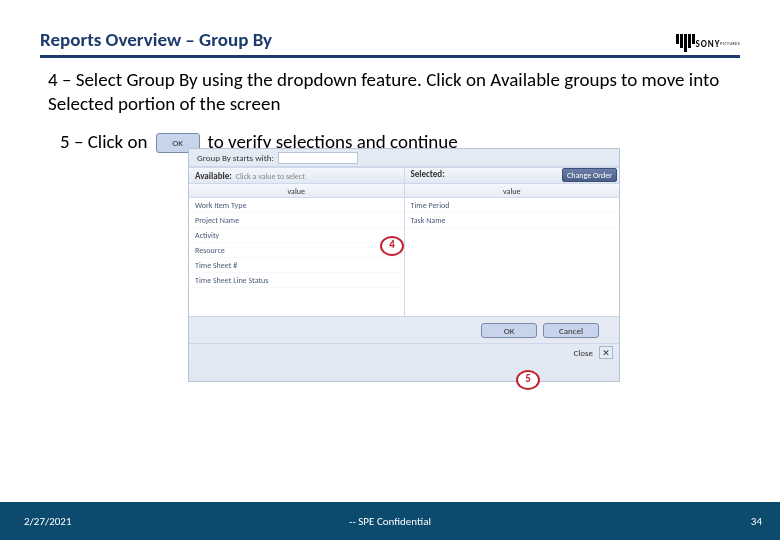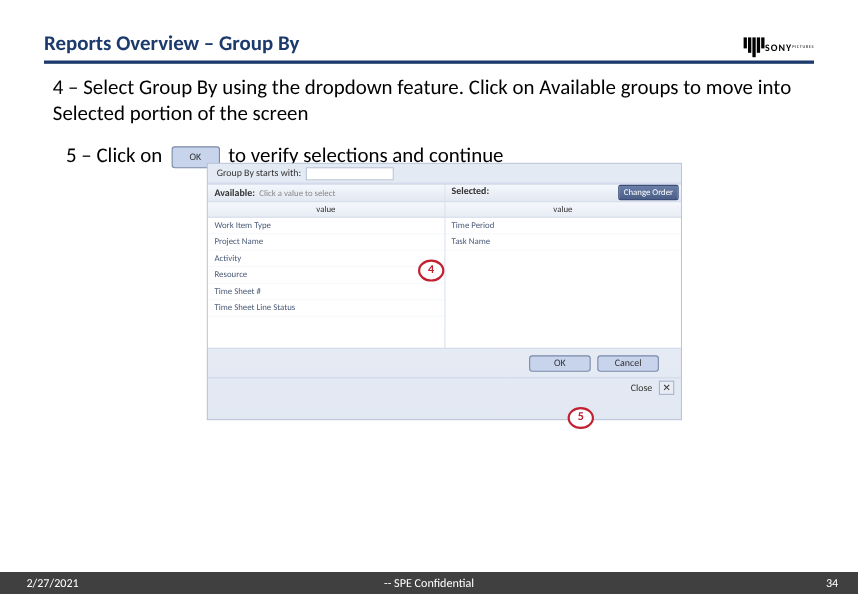--- a/index.html
+++ b/index.html
@@ -32,21 +32,21 @@
 .btn-sm{height:14px;padding:0 4px;font-size:8px;background:linear-gradient(#f0f4fa,#d8e0ee);border:1px solid #a8b4cc;border-radius:2px;line-height:12px;color:#2a3a58}
 .btn-sm.dark{background:linear-gradient(#6a7ea8,#4a5e88);color:#fff;border-color:#3a4e78}
 .sel-hd{display:flex;justify-content:space-between;align-items:flex-start;padding-right:2px}
 .app-btns{display:flex;justify-content:flex-end;gap:6px;padding:6px 20px;height:26px;align-items:center}
 .app-btn{width:56px;height:15px;background:#c8d4ec;border:1px solid #7a8aa8;border-radius:3px;font-size:9px;text-align:center;line-height:13px;color:#333}
 .app-foot{display:flex;justify-content:flex-end;align-items:center;gap:6px;padding:2px 6px;border-top:1px solid #cfd8e8;height:18px}
 .close-x{width:14px;height:13px;background:#e8ecf4;border:1px solid #a8b4cc;text-align:center;font-size:9px;line-height:11px}
 .callout{position:absolute;width:20px;height:16px;background:#fff;border:2px solid #c02030;border-radius:50%/50%;text-align:center;font-size:11px;font-weight:bold;color:#c02030;line-height:14px}
 .co4{left:380px;top:236px}
 .co5{left:516px;top:370px}
-.footer{position:absolute;bottom:0;left:0;right:0;height:20px;background:#404040;color:#fff;display:flex;align-items:center;font-size:11px}
+.footer{position:absolute;bottom:0;left:0;right:0;height:38px;background:#0c4a6e;color:#fff;display:flex;align-items:center;font-size:11px}
 .f-date{position:absolute;left:24px}
 .f-conf{position:absolute;left:50%;transform:translateX(-50%)}
 .f-num{position:absolute;right:18px}
 </style>
 </head>
 <body>
 
 <div class="slide">
 
   <div class="header">

